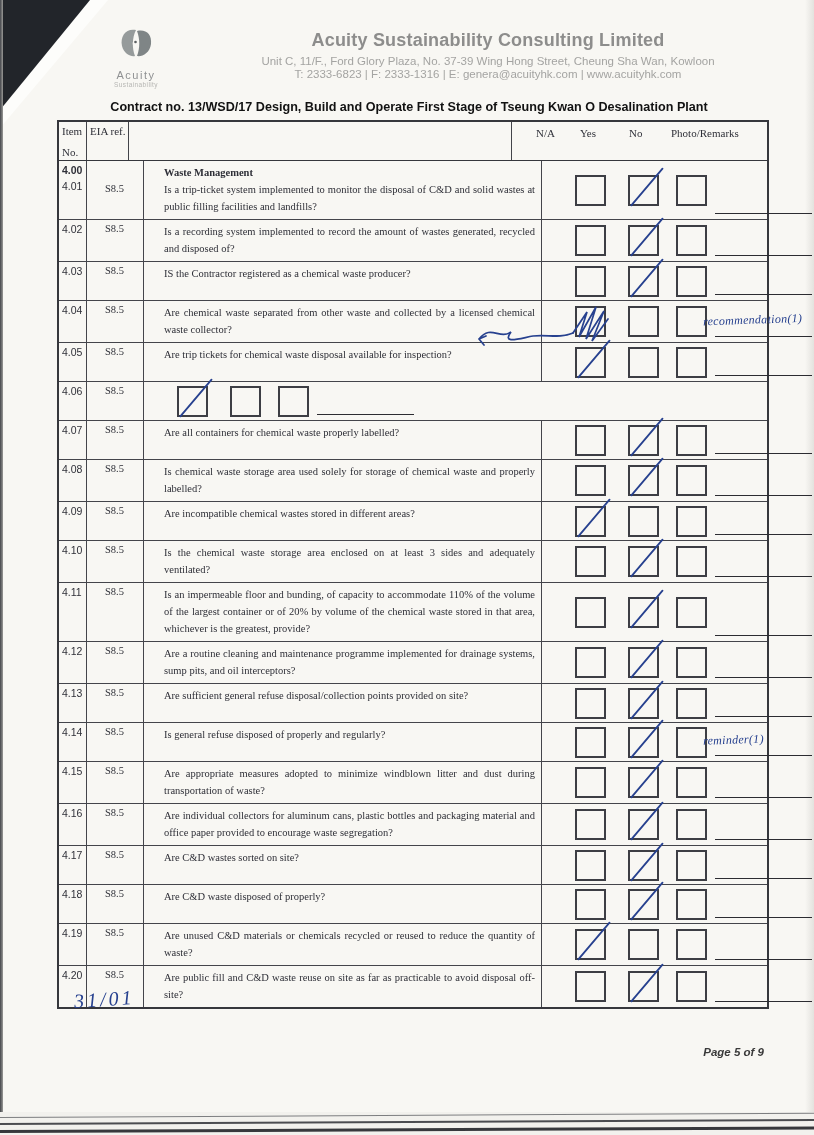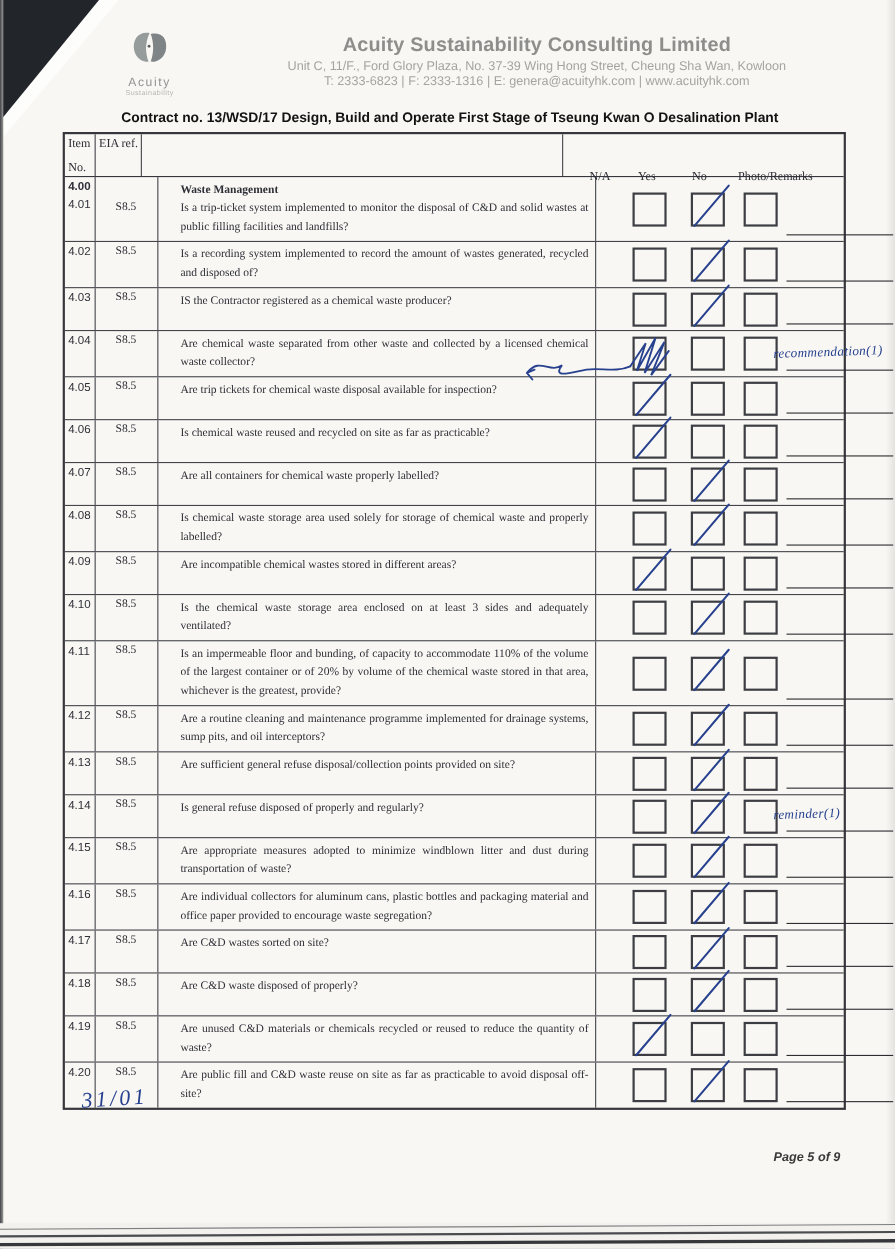--- a/index.html
+++ b/index.html
@@ -28,21 +28,21 @@
            font-family:"Liberation Sans",sans-serif;}
   .company-name{font-size:18px;font-weight:bold;color:#8d8d8c;letter-spacing:.2px;text-align:center;}
   .company-addr{font-size:11.5px;color:#a4a4a2;margin-top:4px;}
   .company-contact{font-size:11.5px;color:#a4a4a2;margin-top:1px;}
   .doc-title{position:absolute;left:38px;top:100px;width:742px;text-align:center;
              font-family:"Liberation Sans",sans-serif;font-size:12.6px;font-weight:bold;color:#121212;}
   
   .audit-table{position:absolute;left:57px;top:120px;width:708px;border:2px solid #36373c;background:transparent;}
   .thead{display:grid;grid-template-columns:28px 42px 383px 1fr;border-bottom:1.6px solid #36373c;height:38px;}
   .hc{border-right:1.4px solid #43444a;font-size:11px;padding:2px 2px 0 3px;line-height:15px;}
-  .hc-checks{position:relative;border-right:none;margin-top:28px;}
+  .hc-checks{position:relative;border-right:none;}
   .hc-checks span{position:absolute;top:4px;font-size:11px;color:#2f3038;}
   .h-na{left:24px;} .h-yes{left:68px;} .h-no{left:117px;} .h-photo{left:159px;}
   .trow{display:grid;grid-template-columns:28px 42px 383px 1fr;border-bottom:1.4px solid #44454b;min-height:38px;gap:15px;}
   .trow:last-child{border-bottom:none;}
   .cell{box-sizing:border-box;}
   .cell-item{font-family:"Liberation Sans",sans-serif;font-size:10.5px;padding:3px 1px 2px 3px;
              border-right:1.4px solid #44454b;color:#2f3038;}
   .sec-item{font-weight:bold;margin-bottom:4px;}
   .cell-eia{font-size:10.5px;padding:3px 1px 2px 3px;border-right:1.4px solid #44454b;}
   .row-section .cell-eia{padding-top:22px;}
@@ -219,23 +219,20 @@
             <div class="remark-line"></div>
           </div>
         </div>
         <div class="trow">
           <div class="cell cell-item">
             <div>4.06</div>
           </div>
           <div class="cell cell-eia">
             <div>S8.5</div>
           </div>
-          <div class="cell cell-q">
-            <div class="q-text">Is chemical waste reused and recycled on site as far as practicable?</div>
-          </div>
           <div class="cell cell-checks">
             <div class="box box-na">
               <svg class="tick" viewBox="0 0 48 48">
                 <line x1="8" y1="44" x2="42" y2="4"></line>
               </svg>
             </div>
             <div class="box box-yes"></div>
             <div class="box box-no"></div>
             <div class="remark-line"></div>
           </div>

